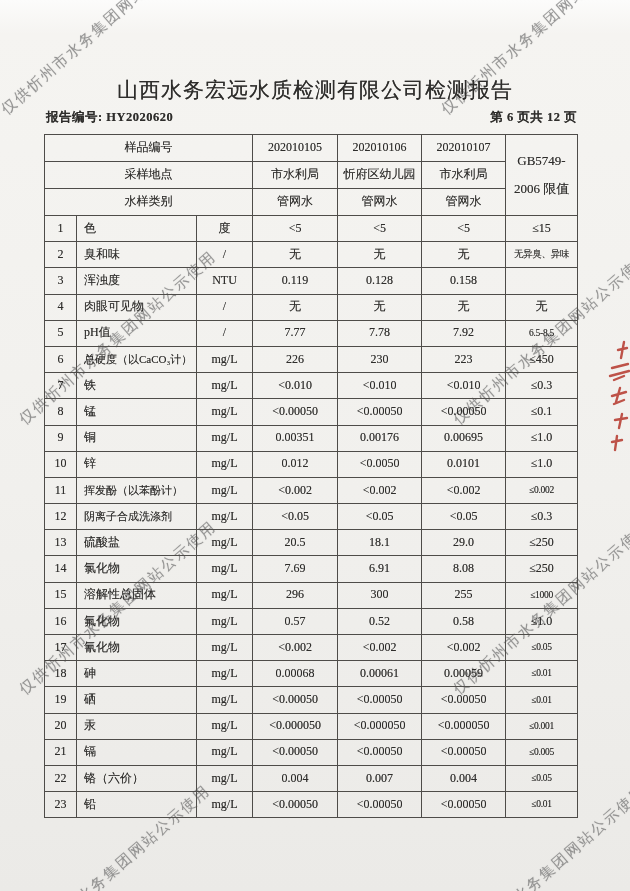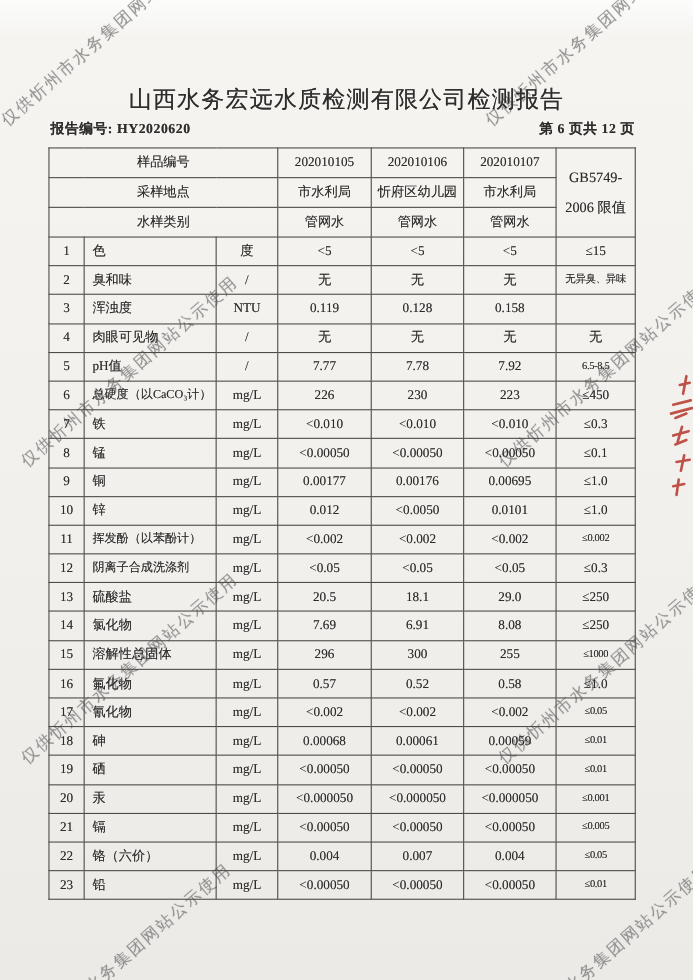--- a/index.html
+++ b/index.html
@@ -179,21 +179,21 @@
           <td>mg/L</td>
           <td>&lt;0.00050</td>
           <td>&lt;0.00050</td>
           <td>&lt;0.00050</td>
           <td class="limit-cell">≤0.1</td>
         </tr>
         <tr>
           <td>9</td>
           <td class="name-cell">铜</td>
           <td>mg/L</td>
-          <td>0.00177</td>
+          <td>0.00351</td>
           <td>0.00176</td>
           <td>0.00695</td>
           <td class="limit-cell">≤1.0</td>
         </tr>
         <tr>
           <td>10</td>
           <td class="name-cell">锌</td>
           <td>mg/L</td>
           <td>0.012</td>
           <td>&lt;0.0050</td>

